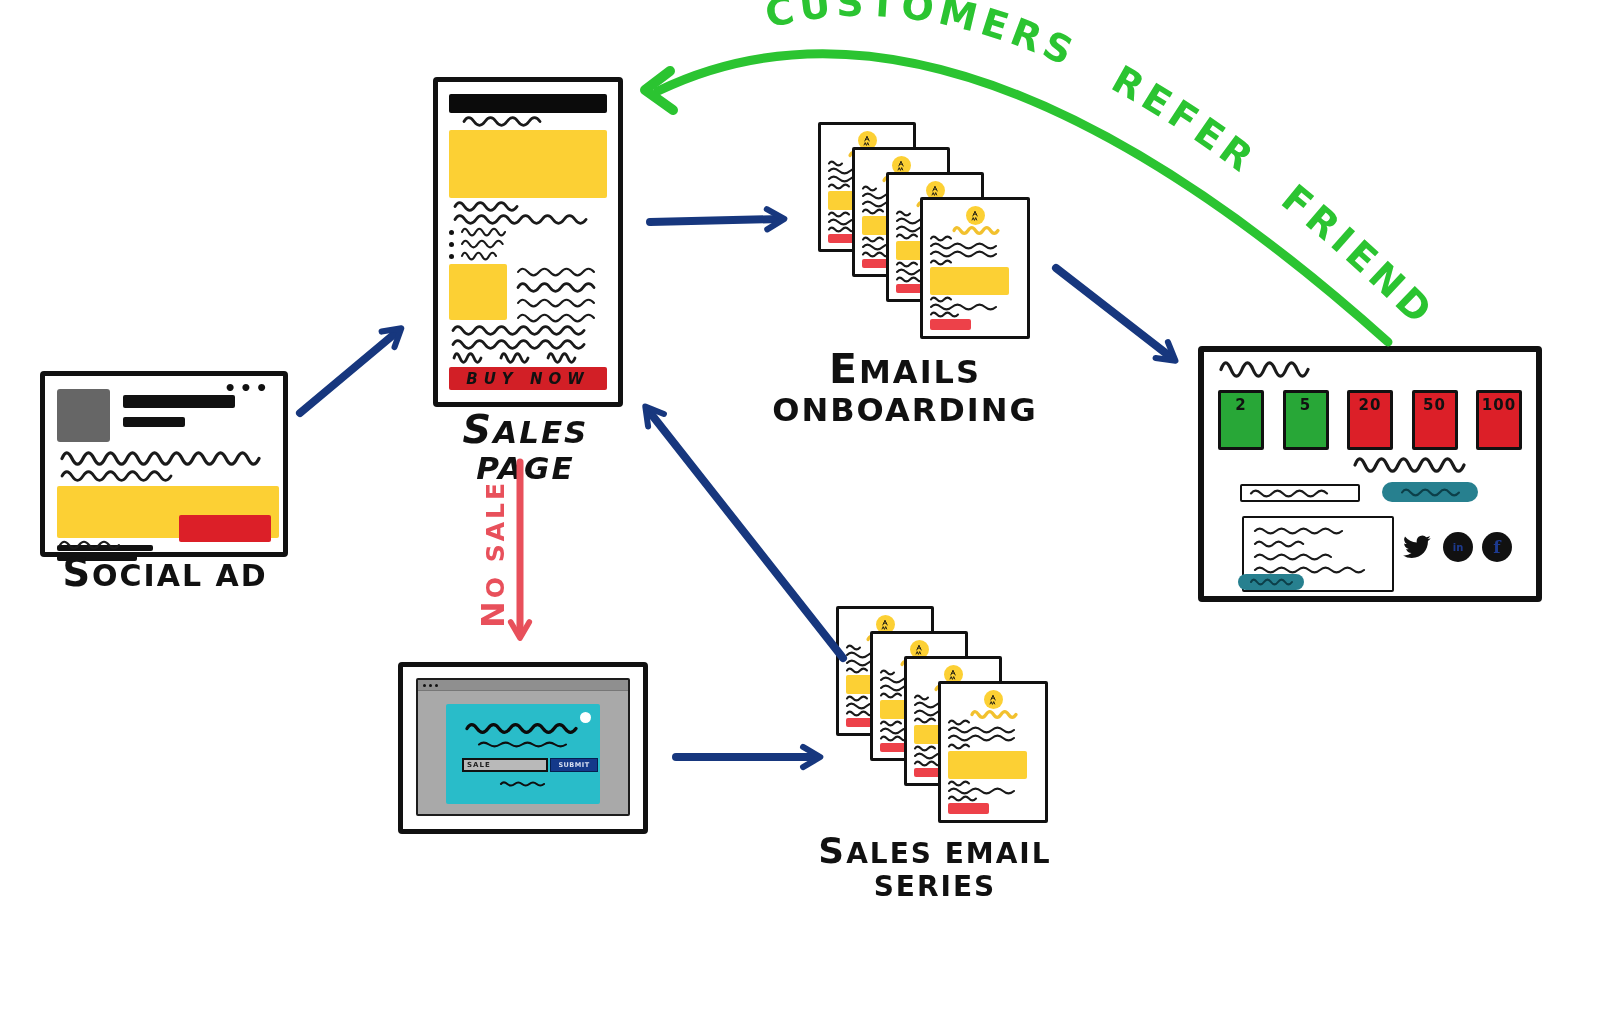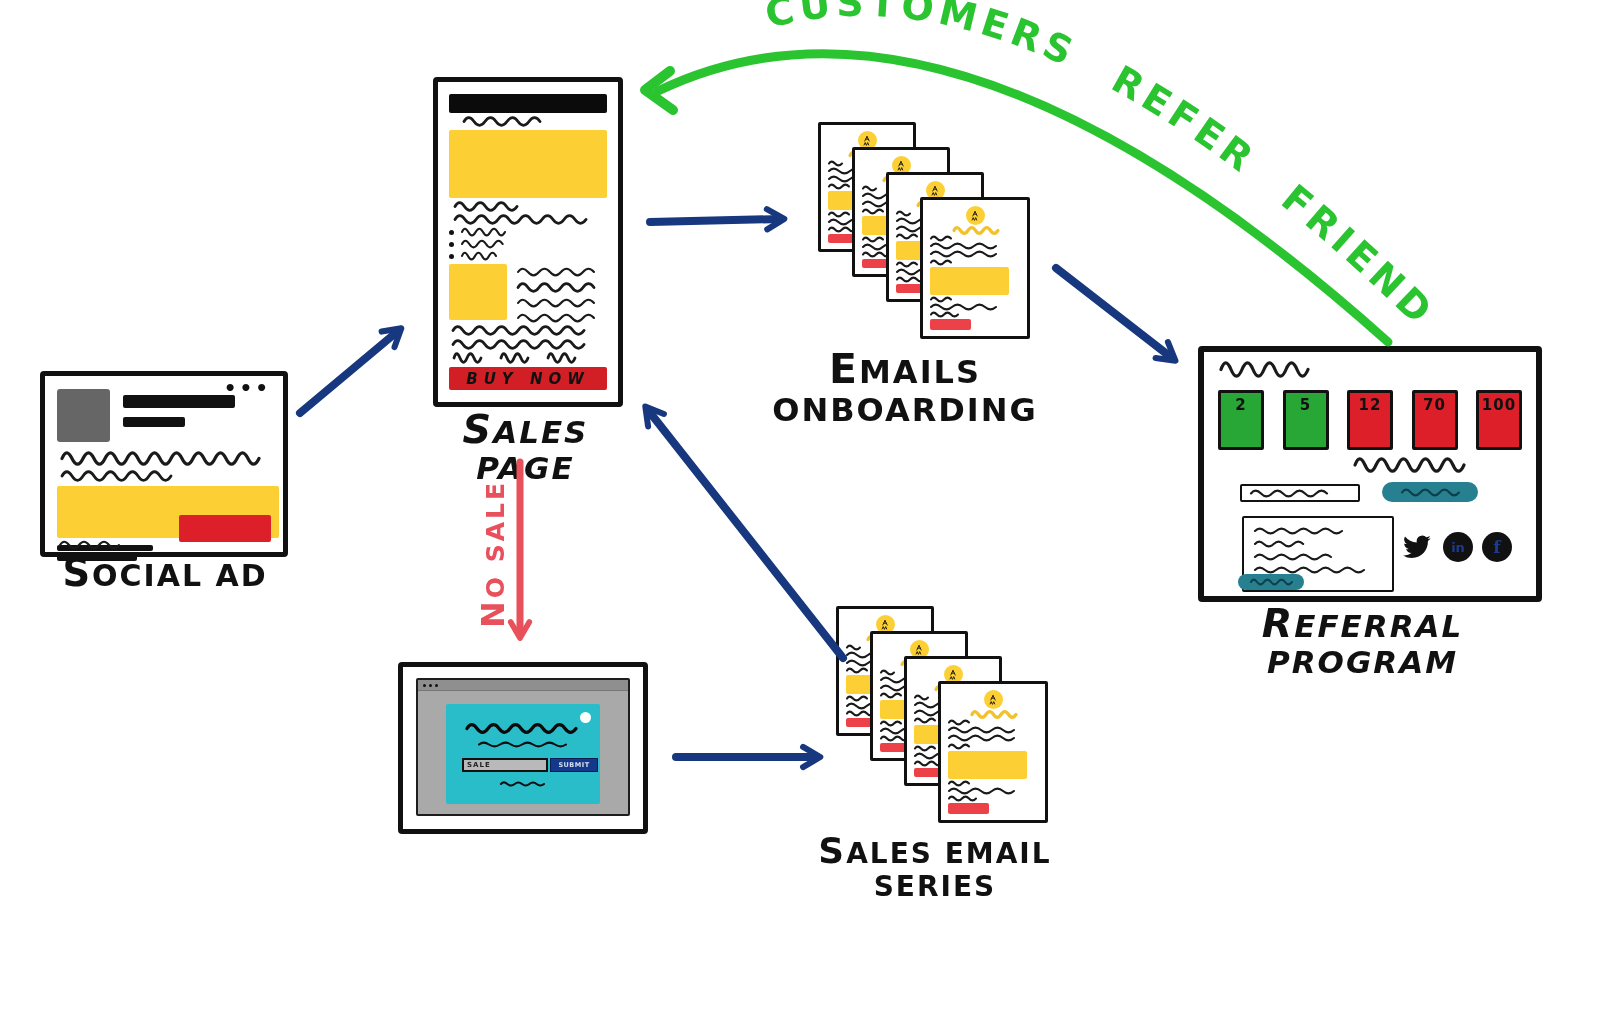--- a/index.html
+++ b/index.html
@@ -77,21 +77,21 @@
   #refInput { position:absolute; left:36px; top:132px; width:120px; height:18px; background:#fff; border:2.5px solid #111; border-radius:2px;
               display:flex; align-items:center; padding-left:8px; }
   .tealPill { position:absolute; background:#27808F; border-radius:10px; display:flex; align-items:center; justify-content:center; color:#0c3f49; }
   #refCopy { left:178px; top:130px; width:96px; height:20px; }
   #refPill2 { left:34px; top:222px; width:66px; height:16px; }
   #shareBox { position:absolute; left:38px; top:164px; width:152px; height:76px; background:#fff; border:2.5px solid #111; border-radius:2px;
               display:flex; flex-direction:column; gap:7px; padding:10px 10px; }
   #socialIcons { position:absolute; left:196px; top:180px; display:flex; align-items:center; gap:9px; }
   .circIcon { width:30px; height:30px; background:#111; border-radius:50%; color:#1d3a8f; font-weight:700;
               display:flex; align-items:center; justify-content:center; }
-  #liIcon { font-size:13px; } #fbIcon { font-size:17px; font-family:"DejaVu Serif", serif; }
+  #liIcon { font-size:10px; } #fbIcon { font-size:17px; font-family:"DejaVu Serif", serif; }
 
   
   #lblSocial   { left:40px;  top:551px; width:250px; }
   #lblSales    { left:418px; top:407px; width:215px; font-size:31px; }
   #lblOnboard  { left:735px; top:347px; width:340px; font-size:32px; }
   #lblCapture  { left:380px; top:836px; width:285px; }
   #lblSeries   { left:815px; top:831px; width:240px; font-size:28px; }
   #lblReferral { left:1175px; top:601px; width:375px; font-size:31px; }
   #lblNoSale   { position:absolute; left:418px; top:535px; width:150px; text-align:center;
                  transform:rotate(-90deg); color:#E8505B; font-size:25px; font-weight:700; letter-spacing:3px; }
@@ -674,22 +674,22 @@
 
   <div class="card" id="referral">
     <i class="sq thick titleSq" style="width:95px;height:15px">
         <svg width="95" height="15" viewBox="0 0 95 15" preserveAspectRatio="none">
           <path d="M1 7.5 Q 5.5 -5.799999999999999 11 7.5 Q 16.5 20.799999999999997 22 7.5 Q 27.5 -5.799999999999999 33 7.5 Q 38.5 20.799999999999997 44 7.5 Q 49.5 -5.799999999999999 55 7.5 Q 60.5 20.799999999999997 66 7.5 Q 71.5 -5.799999999999999 77 7.5 Q 82.5 20.799999999999997 88 7.5" fill="none" stroke="currentColor" stroke-width="3.2" stroke-linecap="round"></path>
         </svg>
       </i>
     <div id="tiers">
       <div class="tier t-g">2</div>
       <div class="tier t-g">5</div>
-      <div class="tier t-r">12</div>
-      <div class="tier t-r">70</div>
+      <div class="tier t-r">20</div>
+      <div class="tier t-r">50</div>
       <div class="tier t-r">100</div>
     </div>
     <i class="sq thick midSq" style="width:115px;height:14px">
         <svg width="115" height="14" viewBox="0 0 115 14" preserveAspectRatio="none">
           <path d="M1 7 Q 5.5 -5.35 11 7 Q 16.5 19.35 22 7 Q 27.5 -5.35 33 7 Q 38.5 19.35 44 7 Q 49.5 -5.35 55 7 Q 60.5 19.35 66 7 Q 71.5 -5.35 77 7 Q 82.5 19.35 88 7 Q 93.5 -5.35 99 7 Q 104.5 19.35 110 7" fill="none" stroke="currentColor" stroke-width="3.2" stroke-linecap="round"></path>
         </svg>
       </i>
     <div id="refInput">
         <i class="sq" style="width:78px;height:7px">
           <svg width="78" height="7" viewBox="0 0 78 7" preserveAspectRatio="none">
@@ -734,21 +734,20 @@
       <div class="circIcon" id="fbIcon">f</div>
     </div>
     <div class="tealPill" id="refPill2">
         <i class="sq" style="width:42px;height:6px;color:#0c3f49">
           <svg width="42" height="6" viewBox="0 0 42 6" preserveAspectRatio="none">
             <path d="M1 3 Q 3.5 -1.75 7 3 Q 10.5 7.75 14 3 Q 17.5 -1.75 21 3 Q 24.5 7.75 28 3 Q 31.5 -1.75 35 3 Q 38.5 7.75 42 3" fill="none" stroke="currentColor" stroke-width="2.1" stroke-linecap="round"></path>
           </svg>
         </i>
       </div>
   </div>
-  <div class="lbl hand it" id="lblReferral">REFERRAL PROGRAM</div>
 
   <div class="hand" id="lblNoSale">NO SALE</div>
 
   <svg id="arrows" width="1600" height="1011" viewBox="0 0 1600 1011">
     <defs>
       <marker id="mN" viewBox="0 0 10 10" refX="6.5" refY="5" markerWidth="3.6" markerHeight="3.6" orient="auto">
         <path d="M2 1.5 L8 5 L2 8.5" fill="none" stroke="#17377E" stroke-width="2.1" stroke-linecap="round" stroke-linejoin="round"></path>
       </marker>
       <marker id="mR" viewBox="0 0 10 10" refX="6.5" refY="5" markerWidth="3.8" markerHeight="3.8" orient="auto">
         <path d="M2 1.5 L8 5 L2 8.5" fill="none" stroke="#E8505B" stroke-width="2.1" stroke-linecap="round" stroke-linejoin="round"></path>

